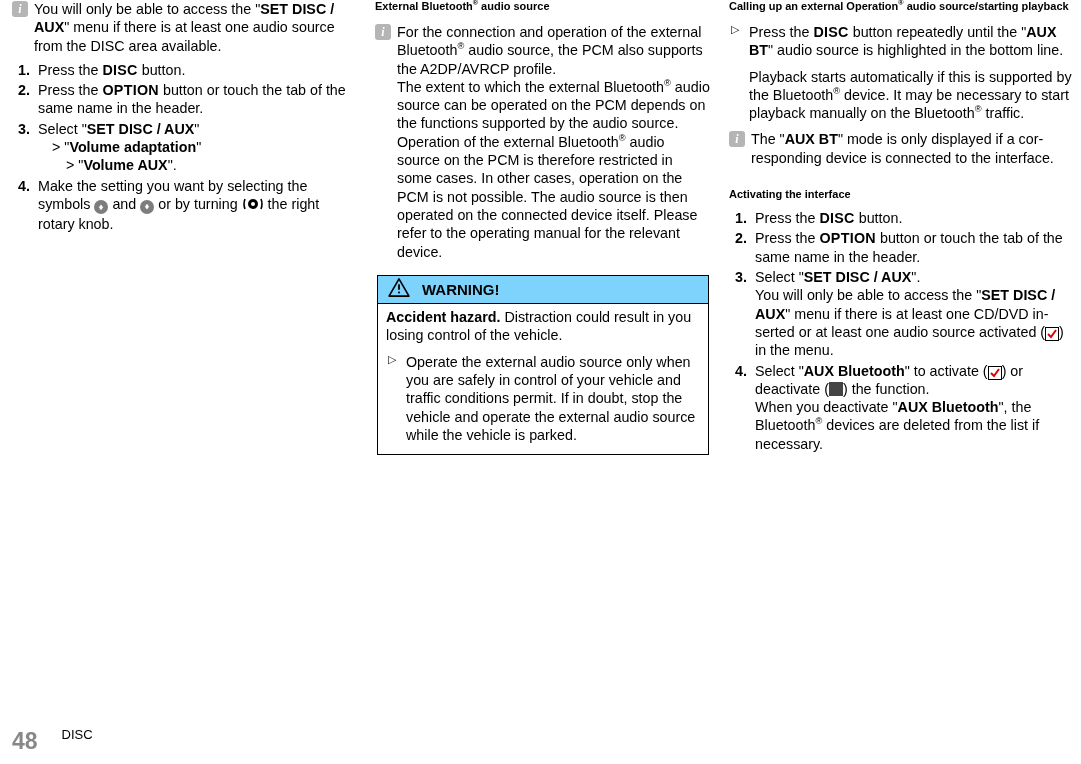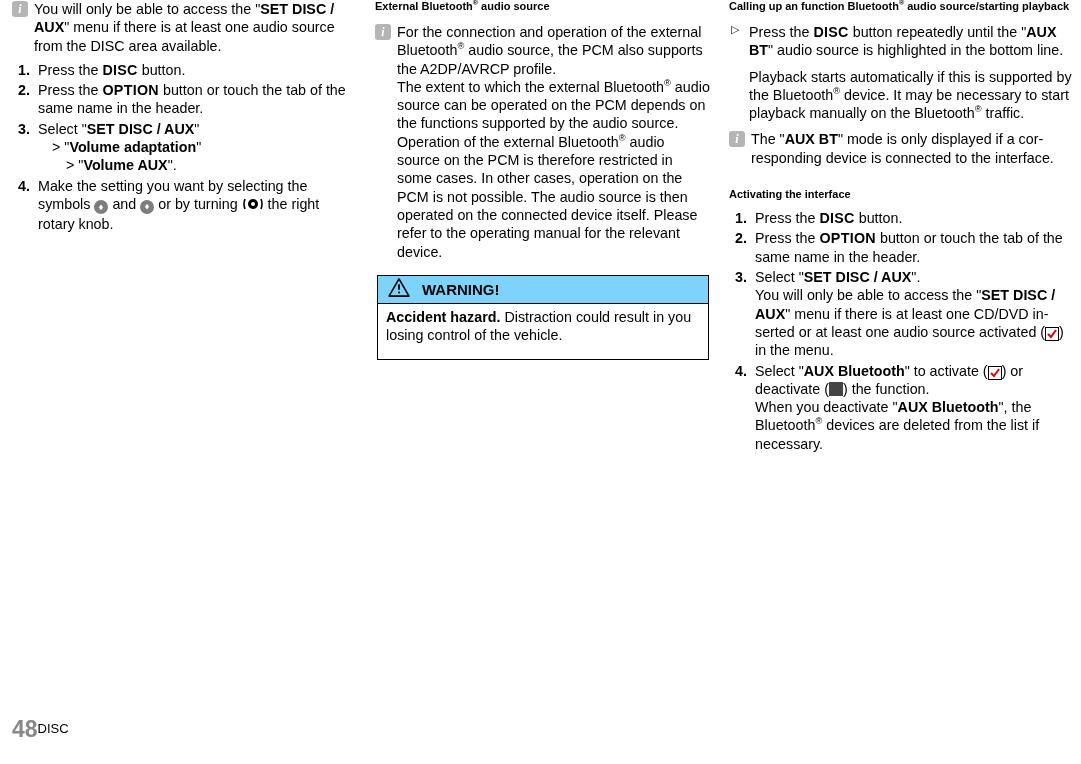--- a/index.html
+++ b/index.html
@@ -162,24 +162,24 @@
     border: 1.4px solid #000;
     vertical-align: -2px;
     background: #fff;
   }
   .checkbox.checked svg { display: block; }
   .checkbox svg { display: none; }
   .checkbox.filled { background: #444; border-color:#444; }
   .footer {
     position: absolute;
     left: 12px;
-    bottom: 20px;
+    bottom: 8px;
     display: flex;
-    align-items: center;
-    gap: 0;
+    align-items: flex-start;
+    gap: 24px;
   }
   .page-num {
     font-family: "Arial Black", Arial, sans-serif;
     font-weight: 900;
     font-size: 23px;
     color: #888;
   }
   .footer-label {
     font-size: 13px;
     color: #000;
@@ -253,27 +253,30 @@
           <svg width="22" height="19" viewBox="0 0 24 21">
               <path d="M12 1 L23 20 L1 20 Z" fill="none" stroke="#000" stroke-width="1.8" stroke-linejoin="round"></path>
               <rect x="11" y="7" width="2" height="6" fill="#000"></rect>
               <rect x="11" y="15" width="2" height="2" fill="#000"></rect>
             </svg>
         </span>
         <span class="warn-label">WARNING!</span>
       </div>
       <div class="warning-body">
         <p><span class="bold-term">Accident hazard.</span><span> Distraction could result in you losing control of the vehicle.</span></p>
+        <ul class="tri-list hollow">
+          <li>Operate the external audio source only when you are safely in control of your vehi­cle and traffic conditions permit. If in doubt, stop the vehicle and operate the external audio source while the vehicle is parked.</li>
+        </ul>
       </div>
     </div>
   </div>
 
   <div class="col col-3">
     <h2 class="section-h" style="margin-top:0">
-      <span>Calling up an function Bluetooth</span><sup class="reg">®</sup><span> audio source/starting playback</span>
+      <span>Calling up an external Operation</span><sup class="reg">®</sup><span> audio source/starting playback</span>
     </h2>
     <ul class="tri-list hollow">
       <li>
         <span>Press the </span><span class="btn-font">DISC</span><span> button repeatedly until the "</span><span class="bold-term">AUX BT</span><span>" audio source is highlighted in the bot­tom line.</span>
         <p style="margin-top:8px"><span>Playback starts automatically if this is support­ed by the Bluetooth</span><sup class="reg">®</sup><span> device. It may be neces­sary to start playback manually on the Blue­tooth</span><sup class="reg">®</sup><span> traffic.</span></p>
       </li>
     </ul>
 
     <div class="info-block" style="margin-top:6px">
       <div class="info-icon">i</div>

